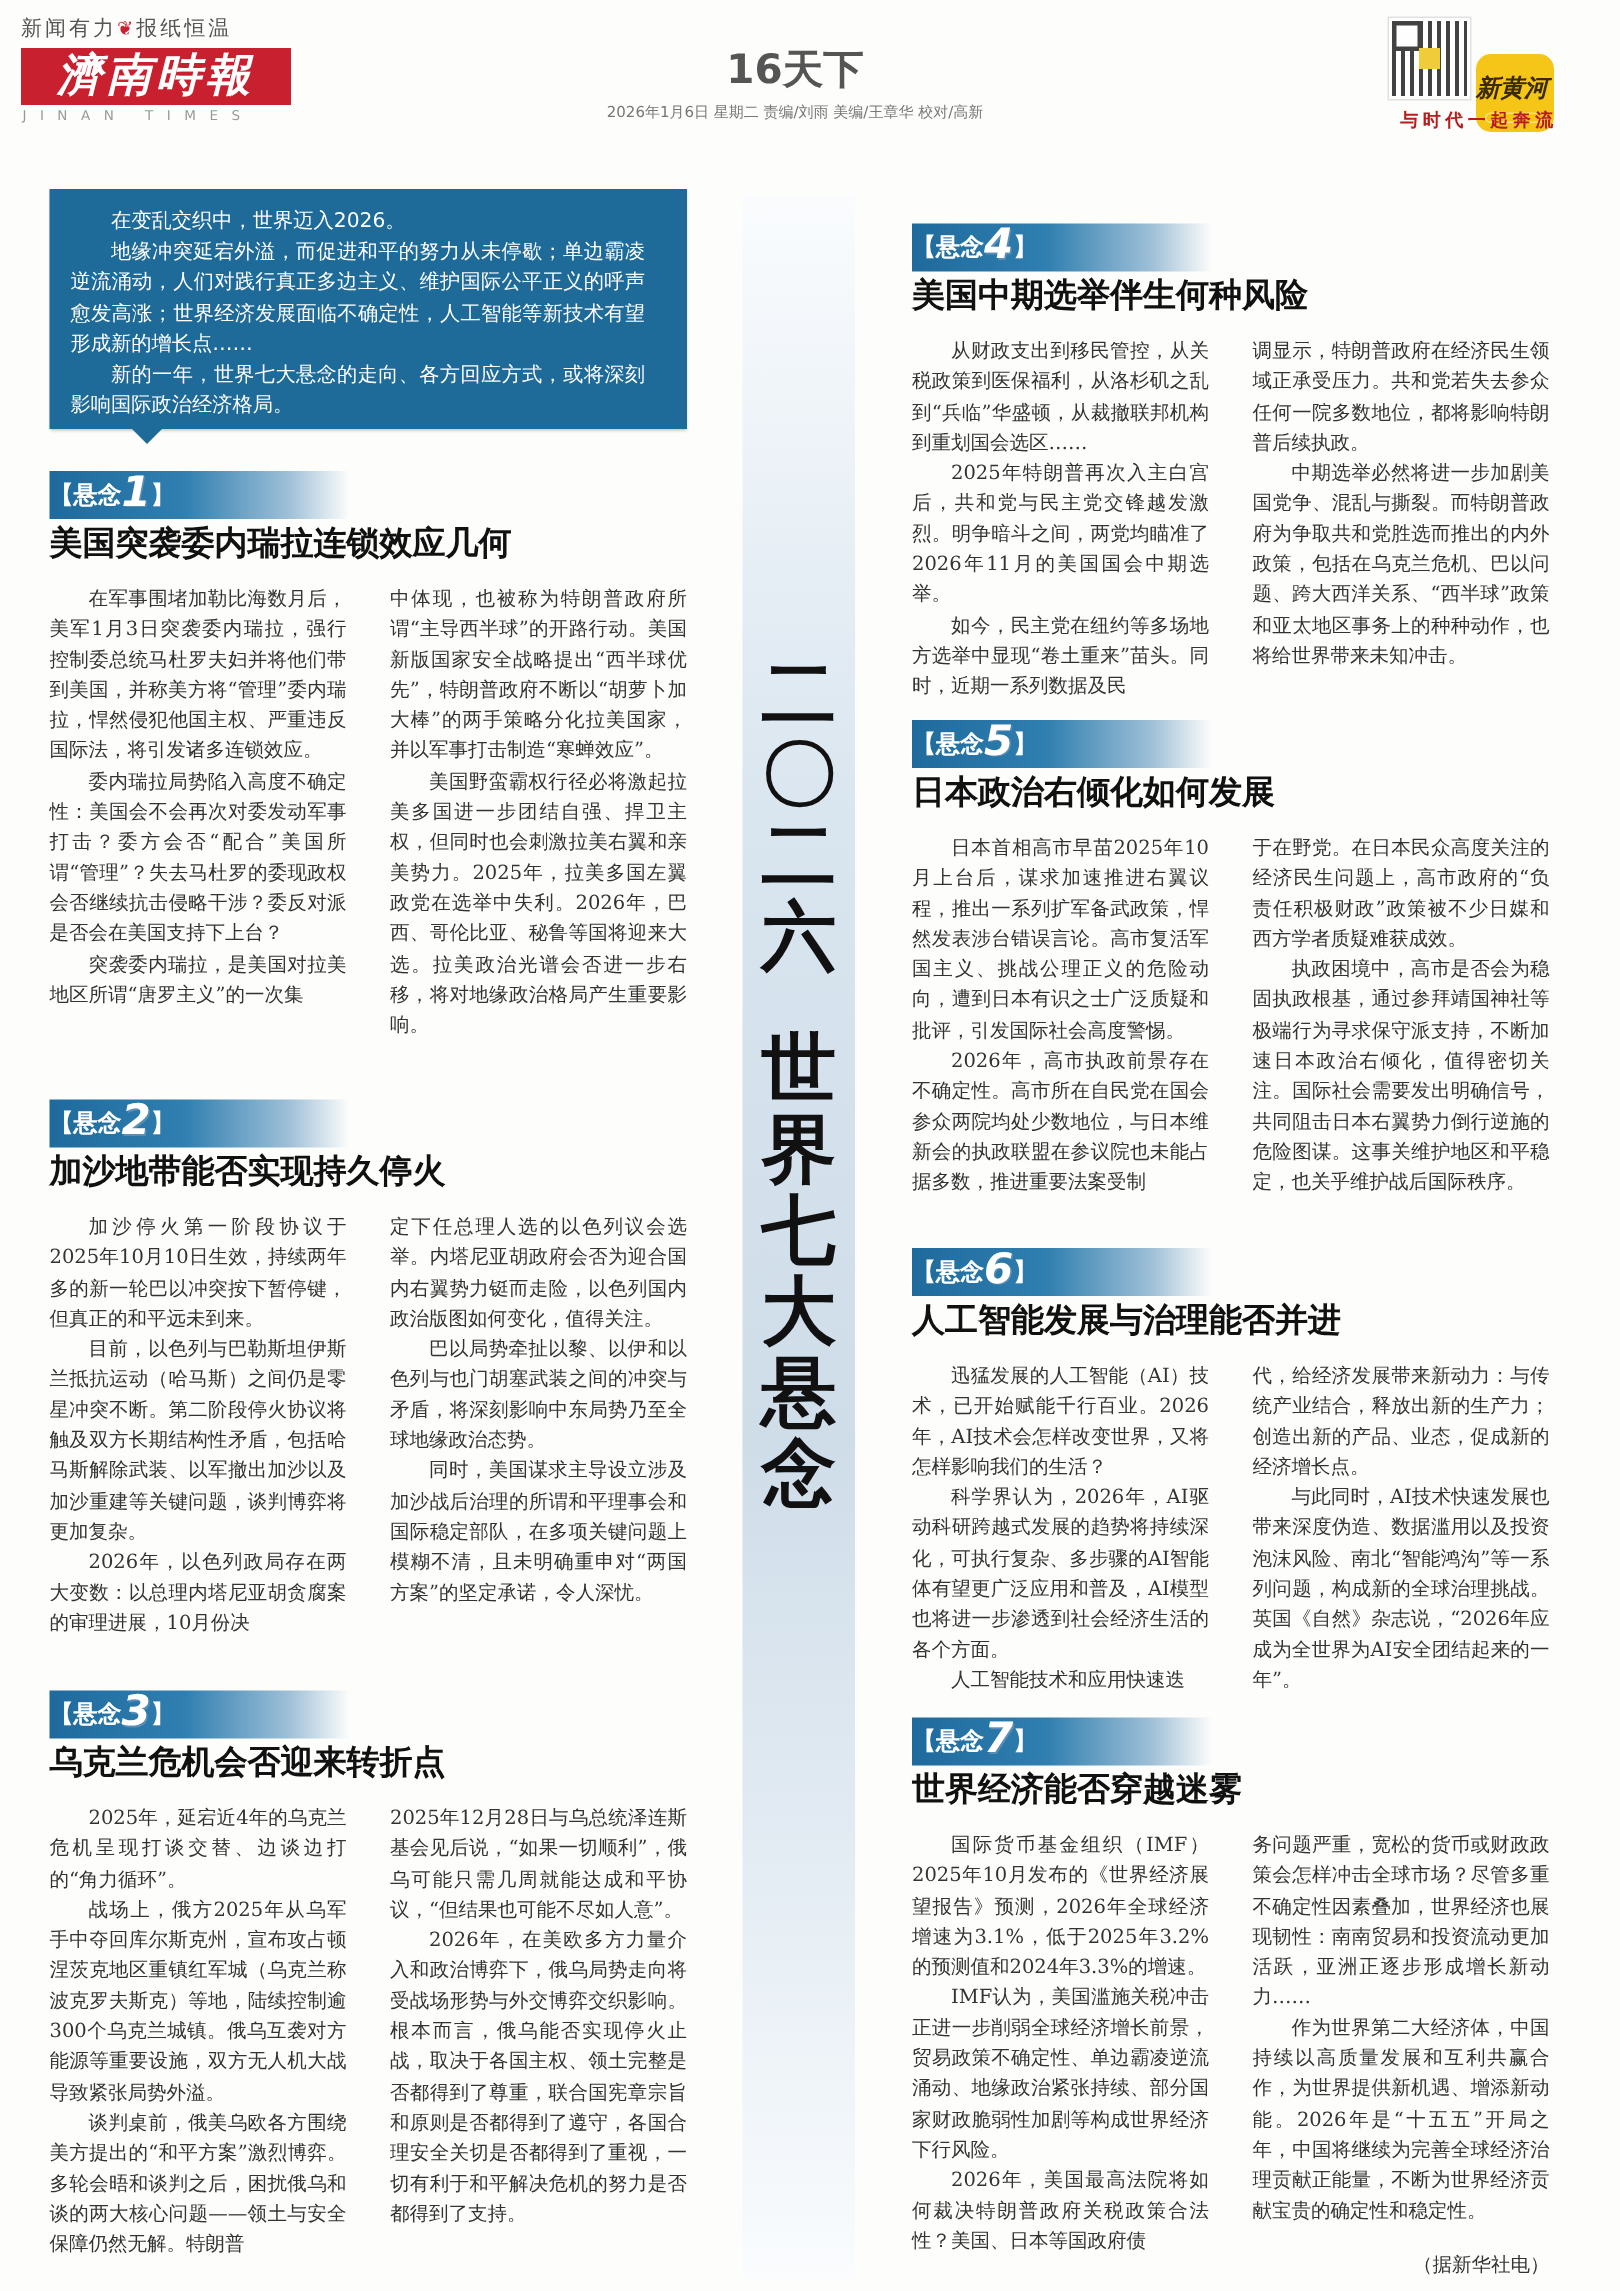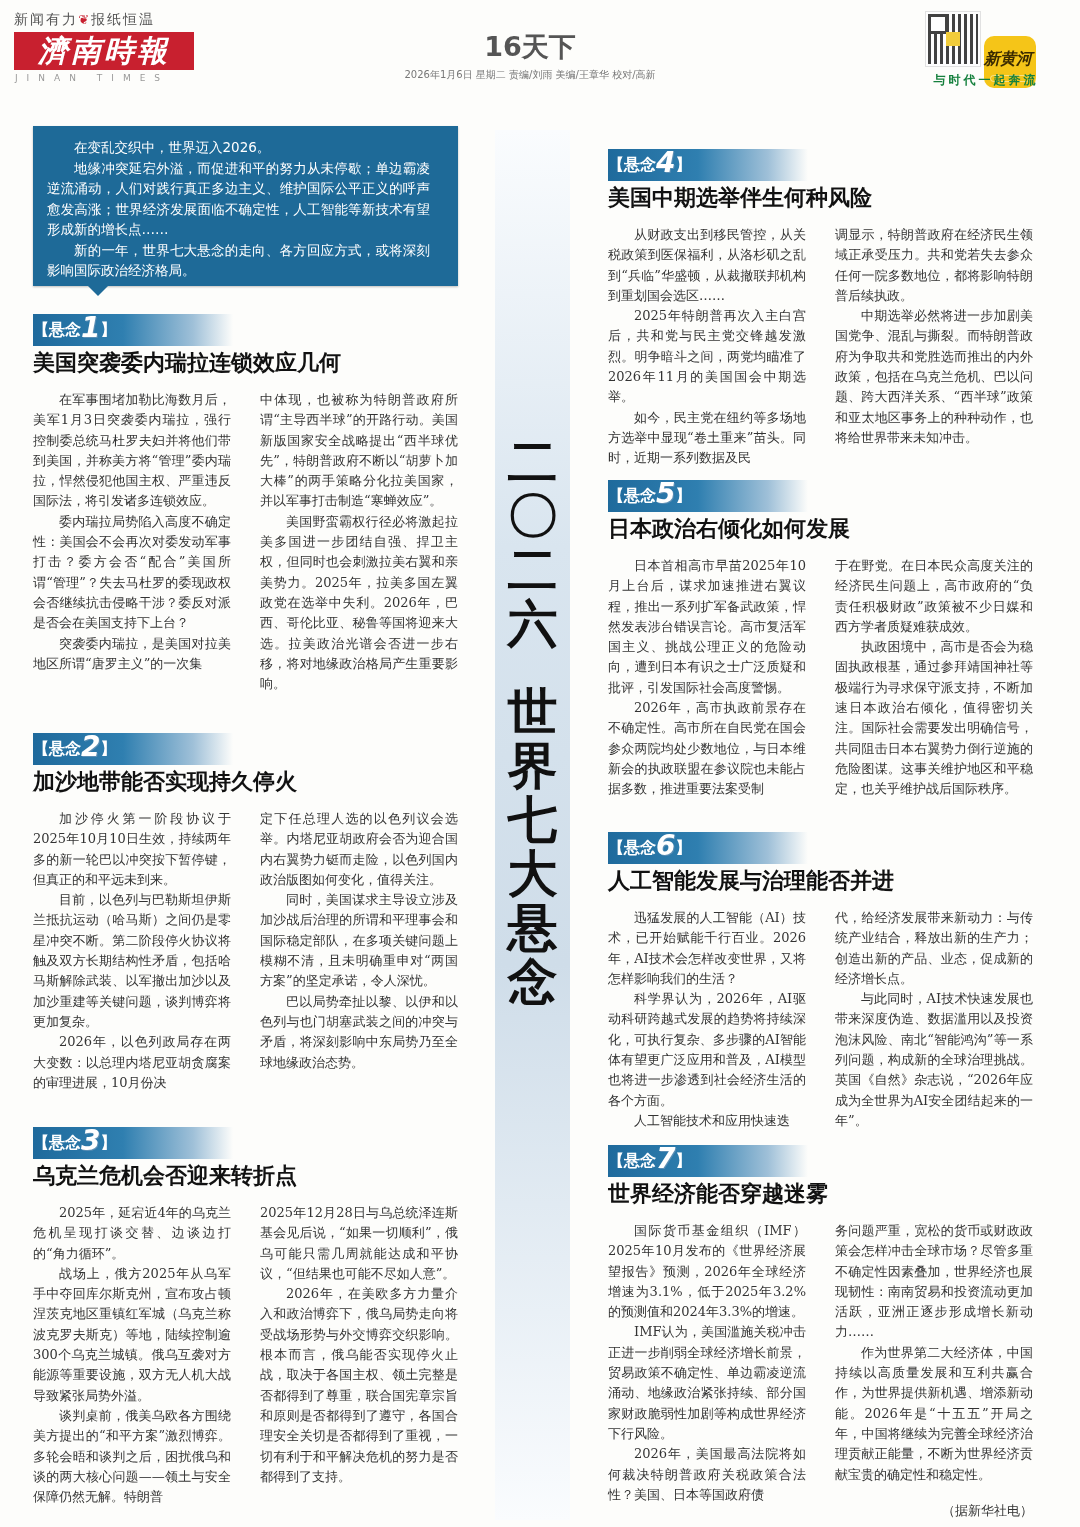--- a/index.html
+++ b/index.html
@@ -22,21 +22,21 @@
   .brand { position: absolute; right: 34px; top: 12px; width: 120px; }
   .qr { position: absolute; left: 0; top: 0; width: 54px; height: 54px;
         background:
           repeating-linear-gradient(90deg, #222 0 3px, #fff 3px 6px),
           #fff; opacity: 0.85; border: 2px solid #fff; outline: 1px solid #ddd; }
   .qr::before { content: ""; position: absolute; left: 0; top: 0; width: 14px; height: 14px; border: 3px solid #222; background: #fff; }
   .qr::after { content: ""; position: absolute; left: 18px; top: 18px; width: 14px; height: 14px; background: #f0c419; }
   .app-icon { position: absolute; left: 58px; top: 0; width: 52px; height: 52px; border-radius: 10px; background: #f5c518;
               color: #3a2a00; font-family: "DejaVu Serif", serif; font-weight: bold; font-size: 16px; text-align: left; line-height: 46px; font-style: italic; margin-top: 24px; }
   .app-icon small { position: absolute; left: 6px; right: 6px; bottom: 6px; height: 7px; border: 1px solid #fff7; border-radius: 4px; }
-  .brand-slogan { position: absolute; left: 0; top: 60px; width: 120px; font-size: 12px; font-weight: bold; letter-spacing: 3px; color: #15803d; text-align: center; white-space: nowrap; }
+  .brand-slogan { position: absolute; left: 0; top: 60px; width: 120px; font-size: 12px; font-weight: bold; letter-spacing: 3px; color: #b91c1c; text-align: center; white-space: nowrap; }
 
   
   .intro { position: absolute; left: 33px; top: 126px; width: 425px; height: 160px; background: #1e6a98;
            color: #fff; padding: 11px 28px 10px 14px; font-size: 13.5px; line-height: 20.5px; box-shadow: 0 1px 2px rgba(0,0,0,0.25); }
   .intro p { text-indent: 2em; text-align: justify; }
   .intro .pointer { position: absolute; left: 55px; bottom: -10px; width: 0; height: 0;
                     border-left: 10px solid transparent; border-right: 10px solid transparent; border-top: 10px solid #1e6a98; }
 
   
   .strip { position: absolute; left: 495px; top: 130px; width: 75px; height: 1390px;
@@ -131,22 +131,22 @@
     <div class="tag"><span>【悬念</span><span class="num">2</span><span>】</span></div>
     <h2 class="headline">加沙地带能否实现持久停火</h2>
     <div class="cols">
       <div class="col">
         <p class="">加沙停火第一阶段协议于2025年10月10日生效，持续两年多的新一轮巴以冲突按下暂停键，但真正的和平远未到来。</p>
         <p class="">目前，以色列与巴勒斯坦伊斯兰抵抗运动（哈马斯）之间仍是零星冲突不断。第二阶段停火协议将触及双方长期结构性矛盾，包括哈马斯解除武装、以军撤出加沙以及加沙重建等关键问题，谈判博弈将更加复杂。</p>
         <p class="">2026年，以色列政局存在两大变数：以总理内塔尼亚胡贪腐案的审理进展，10月份决</p>
       </div>
       <div class="col">
         <p class="cont">定下任总理人选的以色列议会选举。内塔尼亚胡政府会否为迎合国内右翼势力铤而走险，以色列国内政治版图如何变化，值得关注。</p>
+        <p class="">巴以局势牵扯以黎、以伊和以色列与也门胡塞武装之间的冲突与矛盾，将深刻影响中东局势乃至全球地缘政治态势。</p>
         <p class="">同时，美国谋求主导设立涉及加沙战后治理的所谓和平理事会和国际稳定部队，在多项关键问题上模糊不清，且未明确重申对“两国方案”的坚定承诺，令人深忧。</p>
-        <p class="">巴以局势牵扯以黎、以伊和以色列与也门胡塞武装之间的冲突与矛盾，将深刻影响中东局势乃至全球地缘政治态势。</p>
       </div>
     </div>
   </div>
 <div class="section" id="s3">
     <div class="tag"><span>【悬念</span><span class="num">3</span><span>】</span></div>
     <h2 class="headline">乌克兰危机会否迎来转折点</h2>
     <div class="cols">
       <div class="col">
         <p class="">2025年，延宕近4年的乌克兰危机呈现打谈交替、边谈边打的“角力循环”。</p>
         <p class="">战场上，俄方2025年从乌军手中夺回库尔斯克州，宣布攻占顿涅茨克地区重镇红军城（乌克兰称波克罗夫斯克）等地，陆续控制逾300个乌克兰城镇。俄乌互袭对方能源等重要设施，双方无人机大战导致紧张局势外溢。</p>

